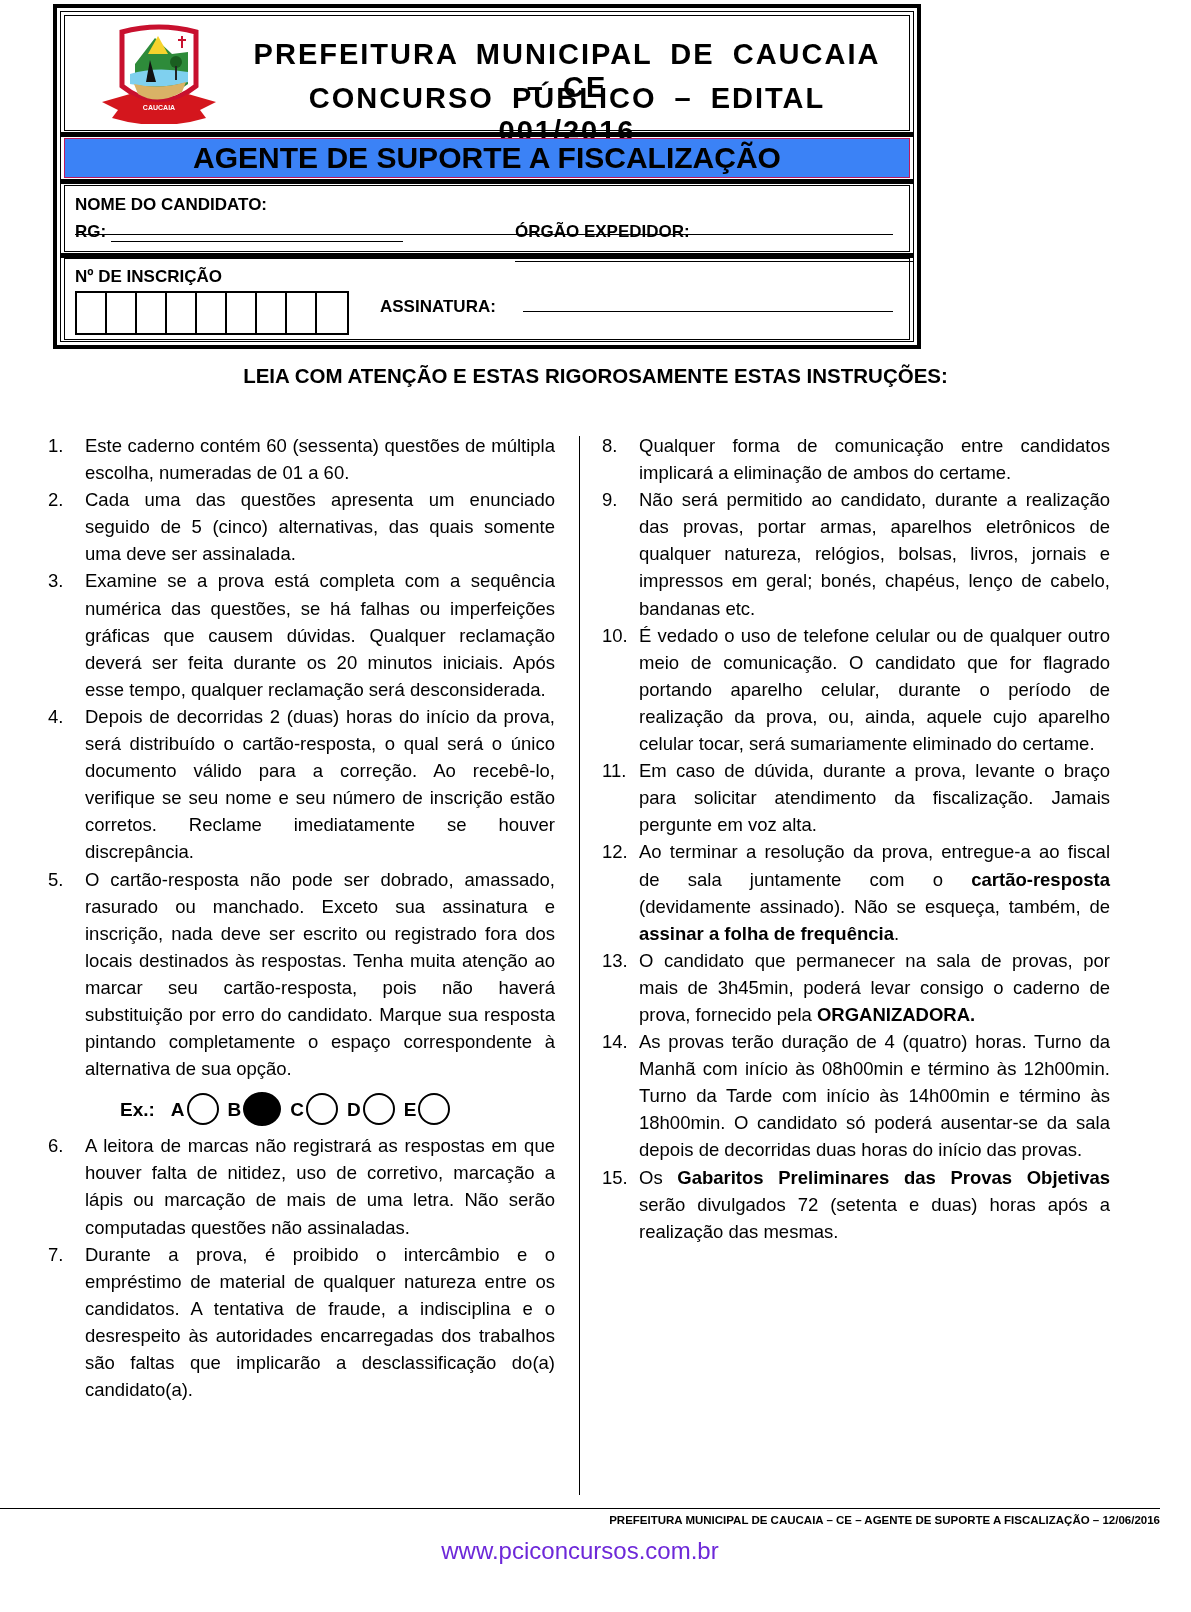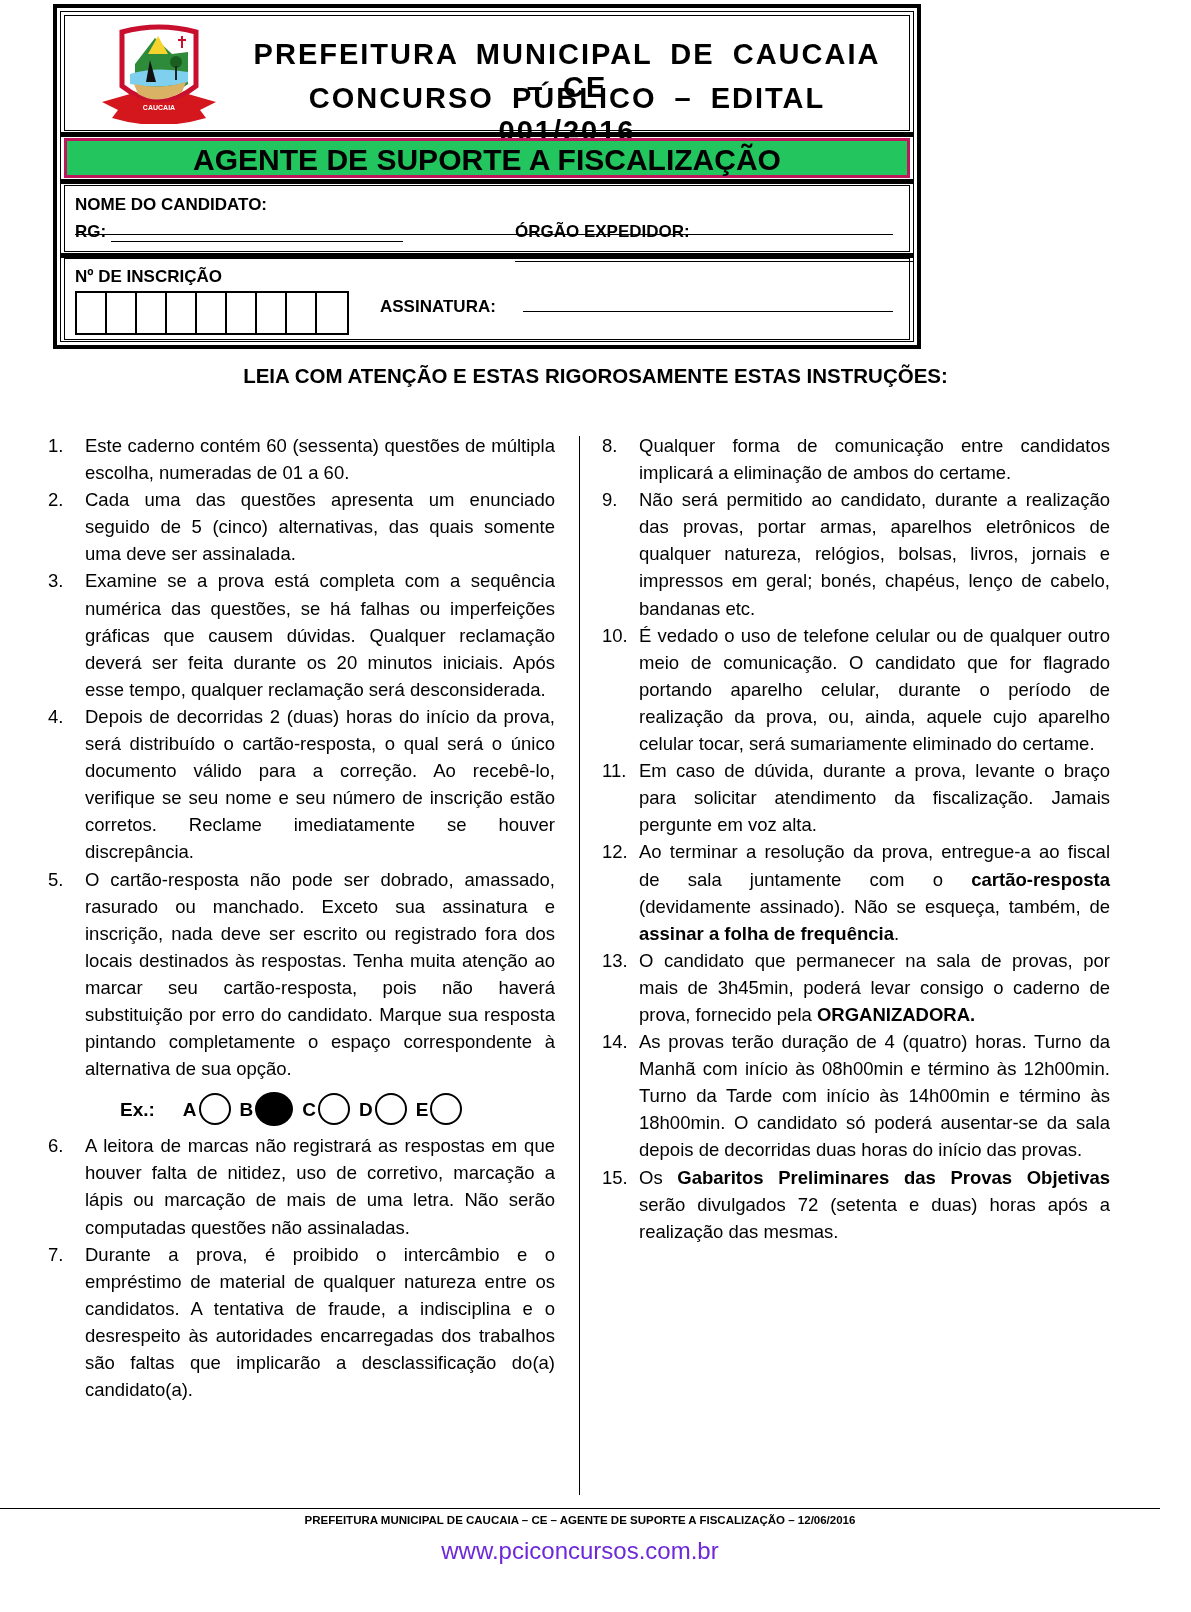--- a/index.html
+++ b/index.html
@@ -8,21 +8,21 @@
   .outer-frame { position: absolute; left: 53px; top: 4px; width: 868px; height: 345px; border: 4px solid #000; box-sizing: border-box; padding: 3px; }
   .outer-inner { border: 1px solid #000; width: 100%; height: 100%; box-sizing: border-box; position: relative; background:#fff; }
 
   .hdr-box { position: absolute; left: 3px; top: 3px; right: 3px; height: 116px; border: 1px solid #000; box-sizing: border-box; }
   .sep-bar { position: absolute; left: 0; right: 0; height: 5px; background: #000; }
   .logo { position: absolute; left: 35px; top: 8px; width: 118px; height: 100px; }
   .hdr-title { position: absolute; left: 180px; right: 20px; text-align: center; font-weight: bold; font-size: 29px; letter-spacing: 2px; word-spacing: 8px; }
   .hdr-title.l1 { top: 22px; }
   .hdr-title.l2 { top: 66px; }
 
-  .role-box { position: absolute; left: 3px; top: 126px; right: 3px; height: 40px; border: 3px solid #be185d; box-sizing: border-box; background: #22c55e; text-align: center; font-weight: bold; font-size: 30px; line-height: 38px; }
+  .role-box { position: absolute; left: 3px; top: 126px; right: 3px; height: 40px; border: 1px solid #be185d; box-sizing: border-box; background: #3b82f6; text-align: center; font-weight: bold; font-size: 30px; line-height: 38px; }
 
   .cand-box { position: absolute; left: 3px; top: 173px; right: 3px; height: 67px; border: 1px solid #000; box-sizing: border-box; font-weight: bold; font-size: 17px; padding-left: 30px; }
   .cand-row { position: absolute; left: 10px; right: 12px; height: 22px; }
   .cand-row.r1 { top: 9px; }
   .cand-row.r2 { top: 36px; }
   .line-fill { display: inline-block; border-bottom: 1.5px solid #000; height: 16px; vertical-align: bottom; }
 
   .insc-box { position: absolute; left: 3px; top: 246px; right: 3px; height: 82px; border: 1px solid #000; box-sizing: border-box; font-weight: bold; font-size: 17px; }
   .insc-label { position: absolute; left: 10px; top: 8px; }
   .insc-cells { position: absolute; left: 10px; top: 32px; display: flex; border: 2px solid #000; height: 40px; }
@@ -35,27 +35,27 @@
 
   .col { position: absolute; top: 432px; font-size: 18.5px; line-height: 27.1px; }
   .col.left { left: 48px; width: 507px; }
   .col.right { left: 602px; width: 508px; }
   .item { position: relative; padding-left: 37px; text-align: justify; }
   .item .num { position: absolute; left: 0; top: 0; }
   .item b { font-weight: bold; }
   .divider { position: absolute; left: 579px; top: 436px; width: 1px; height: 1059px; background: #000; }
 
   .example { position: relative; height: 46px; padding-left: 72px; font-weight: bold; font-size: 19px; display: flex; align-items: center; margin-top: 4px;}
-  .example .ex-label { margin-right: 28px; }
+  .example .ex-label { margin-right: 16px; }
   .opt { display: inline-flex; align-items: center; margin-right: 9px; }
   .opt .circle { width: 32px; height: 32px; border: 2px solid #000; border-radius: 50%; box-sizing: border-box; margin-left: 2px; }
   .opt .circle.filled { background: #000; width: 38px; height: 34px; }
 
   .footer-line { position: absolute; left: 0; top: 1508px; width: 1160px; height: 1px; background: #000; }
-  .footer-text { position: absolute; left: 0; width: 1160px; top: 1514px; text-align: center; font-weight: bold; font-size: 11.5px; }
+  .footer-text { position: absolute; left: 0; width: 1160px; top: 1514px; text-align: right; font-weight: bold; font-size: 11.5px; }
   .footer-url { position: absolute; left: 0; width: 1160px; top: 1537px; text-align: center; color: #6d28d9; font-size: 24px; }
 </style>
 </head>
 <body>
 
 <div class="outer-frame">
   <div class="outer-inner">
     <div class="hdr-box">
       <svg class="logo" viewBox="0 0 118 100">
         <path d="M22 8 Q59 -2 96 8 L96 62 Q59 92 22 62 Z" fill="#fff" stroke="#c8102e" stroke-width="5"></path>

